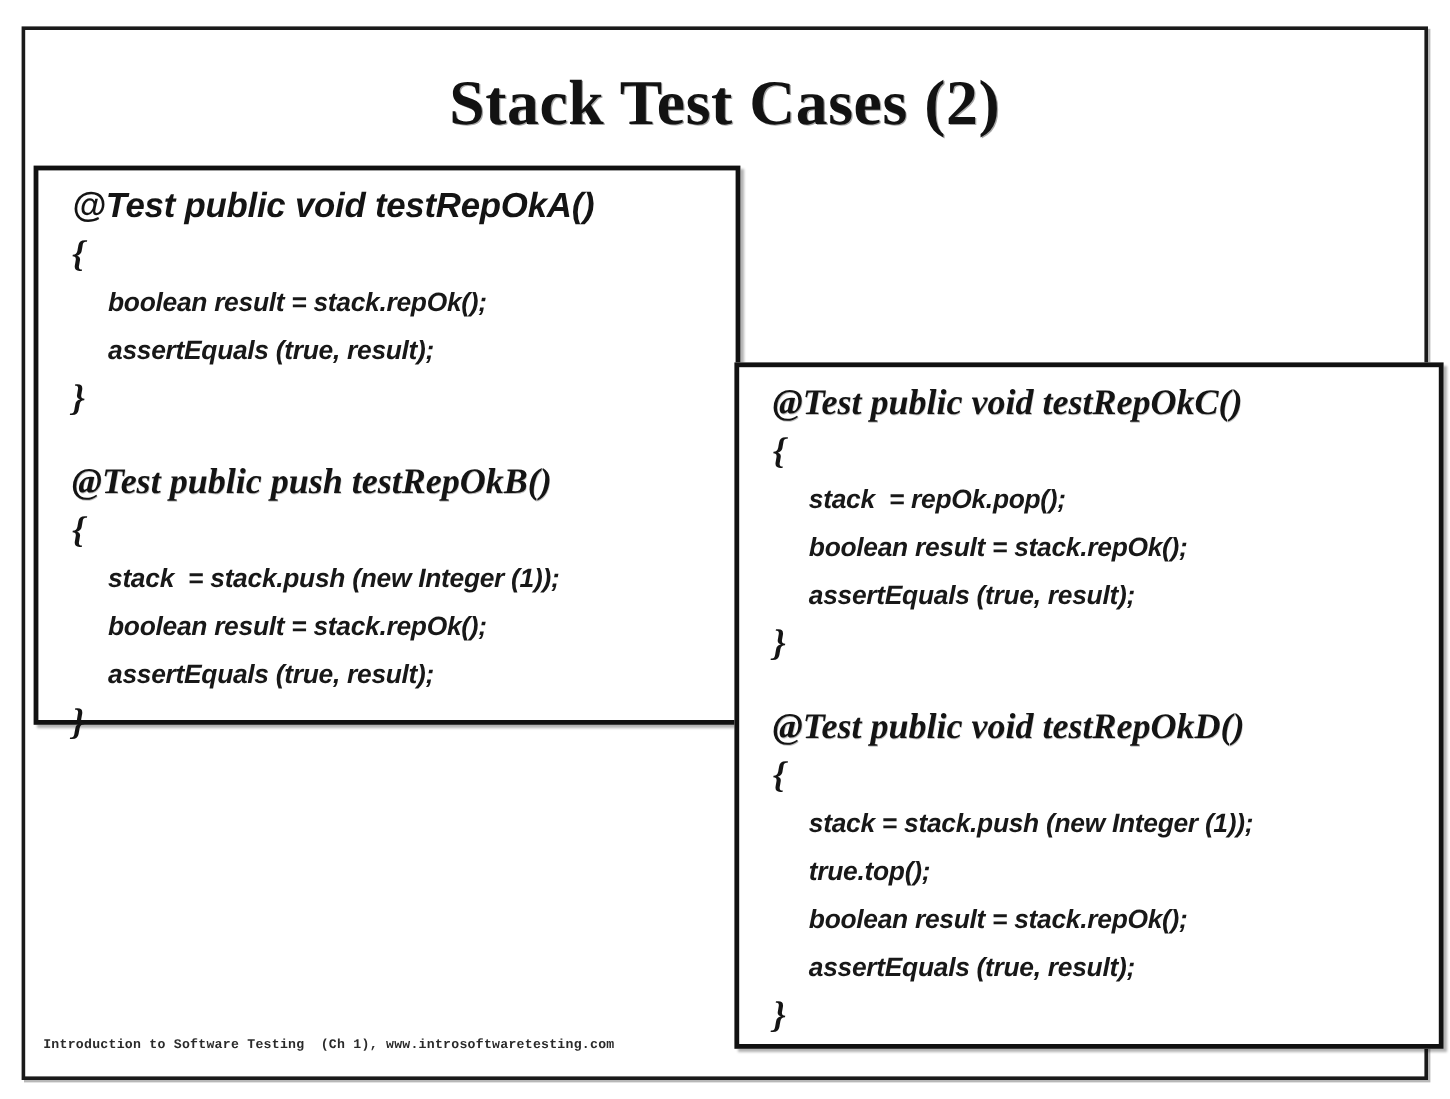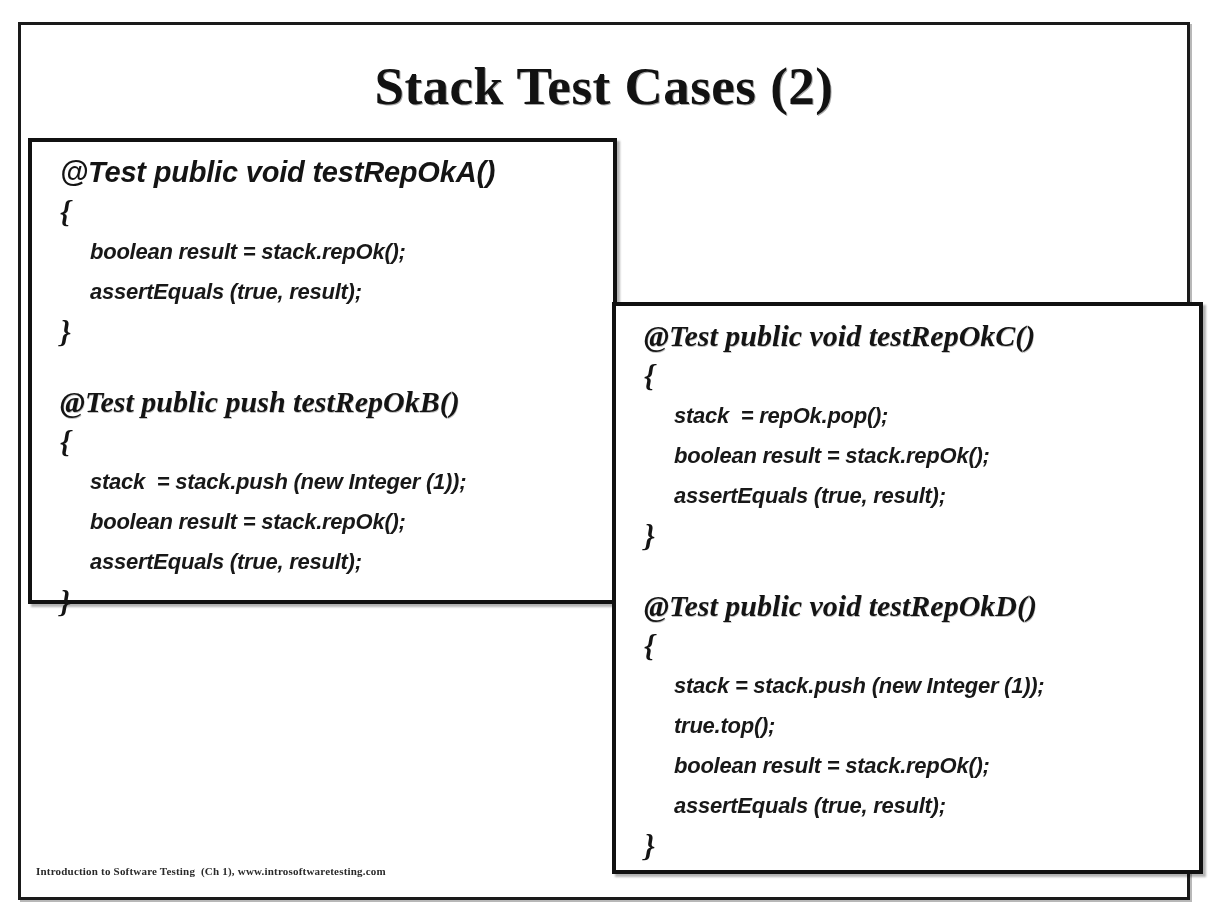--- a/index.html
+++ b/index.html
@@ -130,21 +130,21 @@
   }
   .body-lines {
     padding-left: 30px;
   }
 
   
   #slide-footer {
     position: absolute;
     left: 36px;
     top: 864px;
-    font-family: Liberation Serif, serif;
+    font-family: Liberation Mono, monospace;
     font-weight: bold;
     font-size: 11px;
     line-height: 14px;
     color: #2a2a2a;
     white-space: pre;
     letter-spacing: 0.2px;
     z-index: 1;
   }
 </style>
 </head>

